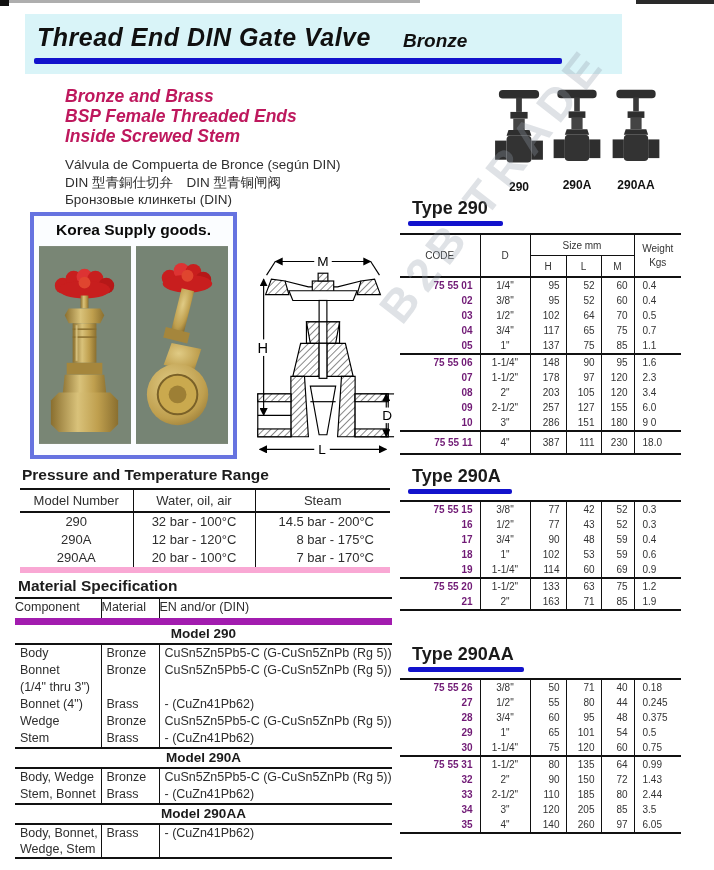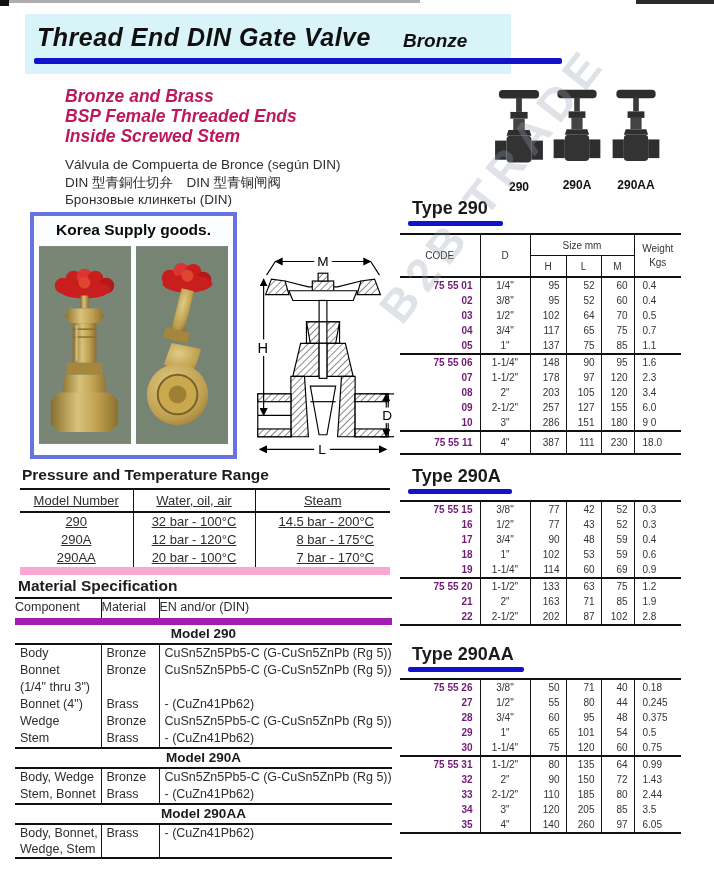--- a/index.html
+++ b/index.html
@@ -6,21 +6,21 @@
   .page{position:relative;width:714px;height:870px;background:#ffffff;overflow:hidden;
         font-family:"Liberation Sans","DejaVu Sans",sans-serif;color:#222;}
   .abs{position:absolute;}
 
   
   .scan-streak{left:0;top:0;width:420px;height:3px;background:#9a9a9a;opacity:.8;}
   .scan-streak2{left:636px;top:0;width:78px;height:4px;background:#2a2a2a;}
   .scan-blob{left:0;top:0;width:9px;height:6px;background:#111;}
 
   
-  .header-band{left:25px;top:14px;width:486px;height:60px;background:#d9f4f8;}
+  .header-band{left:25px;top:14px;width:597px;height:60px;background:#d9f4f8;}
   .header-band .title{position:absolute;left:12px;top:9px;font-size:25px;font-weight:bold;
       font-style:italic;color:#101010;letter-spacing:.5px;white-space:nowrap;}
   .header-band .subtitle{position:absolute;left:378px;top:16px;font-size:19px;font-weight:bold;
       font-style:italic;color:#101010;}
   .blue-rule{position:absolute;left:9px;top:44px;width:528px;height:6px;background:#1212cc;border-radius:2px;}
 
   
   .desc{left:65px;top:86px;width:340px;}
   .desc .b{font-size:17.5px;font-weight:bold;font-style:italic;color:#be185d;line-height:20px;}
   .desc .intl{margin-top:10px;}
@@ -50,21 +50,21 @@
   .c-h,.c-l,.c-m{text-align:right;padding-right:6px !important;}
   .c-w{text-align:left;padding-left:8px !important;}
 
   
   .korea-box{left:30px;top:212px;width:199px;height:239px;border:4px solid #6673e0;background:#fbfdff;}
   .kb-title{text-align:center;font-size:15.5px;font-weight:bold;color:#0a0a0a;margin-top:5px;}
   .kb-photos{display:flex;gap:5px;margin:6px 5px 0 5px;}
 
   
   .pt-head,.mat-head{font-size:15.5px;font-weight:bold;color:#1c1c1c;}
-  .pttable{width:370px;font-size:13px;color:#2e2e2e;border-top:2px solid #111;border-bottom:8px solid #f9a8d4;text-decoration:underline;}
+  .pttable{width:370px;font-size:13px;color:#2e2e2e;border-top:2px solid #111;border-bottom:6px solid #f9a8d4;}
   .pttable td{height:18px;line-height:18px;padding:0;}
   .pttable .hd td{height:21px;border-bottom:2px solid #111;text-align:center;}
   .pttable .bl{border-left:1px solid #111;}
   .c-model{text-align:center;}
   .c-water{text-align:center;}
   .c-steam{text-align:right;padding-right:16px !important;}
 
   
   .mattable{width:377px;font-size:12.5px;color:#2e2e2e;border-top:2px solid #111;border-bottom:2px solid #111;}
   .mattable td{padding:0 0 0 5px;height:17px;line-height:16px;vertical-align:top;}
@@ -538,28 +538,20 @@
           <td class="c-w bl">1.2</td>
         </tr>
         <tr>
           <td class="c-code">21</td>
           <td class="c-d bl">2"</td>
           <td class="c-h bl">163</td>
           <td class="c-l bl">71</td>
           <td class="c-m bl">85</td>
           <td class="c-w bl">1.9</td>
         </tr>
-        <tr>
-          <td class="c-code">22</td>
-          <td class="c-d bl">2-1/2"</td>
-          <td class="c-h bl">202</td>
-          <td class="c-l bl">87</td>
-          <td class="c-m bl">102</td>
-          <td class="c-w bl">2.8</td>
-        </tr>
       </tbody>
   </table>
 
   <div class="abs type-head" style="left:412px;top:644px;">Type 290AA</div>
   <div class="abs type-rule" style="left:408px;top:667px;width:116px;"></div>
   <table class="abs sizetable" style="left:400px;top:678px;">
     <colgroup>
         <col style="width:80px">
         <col style="width:50px">
         <col style="width:36px">

